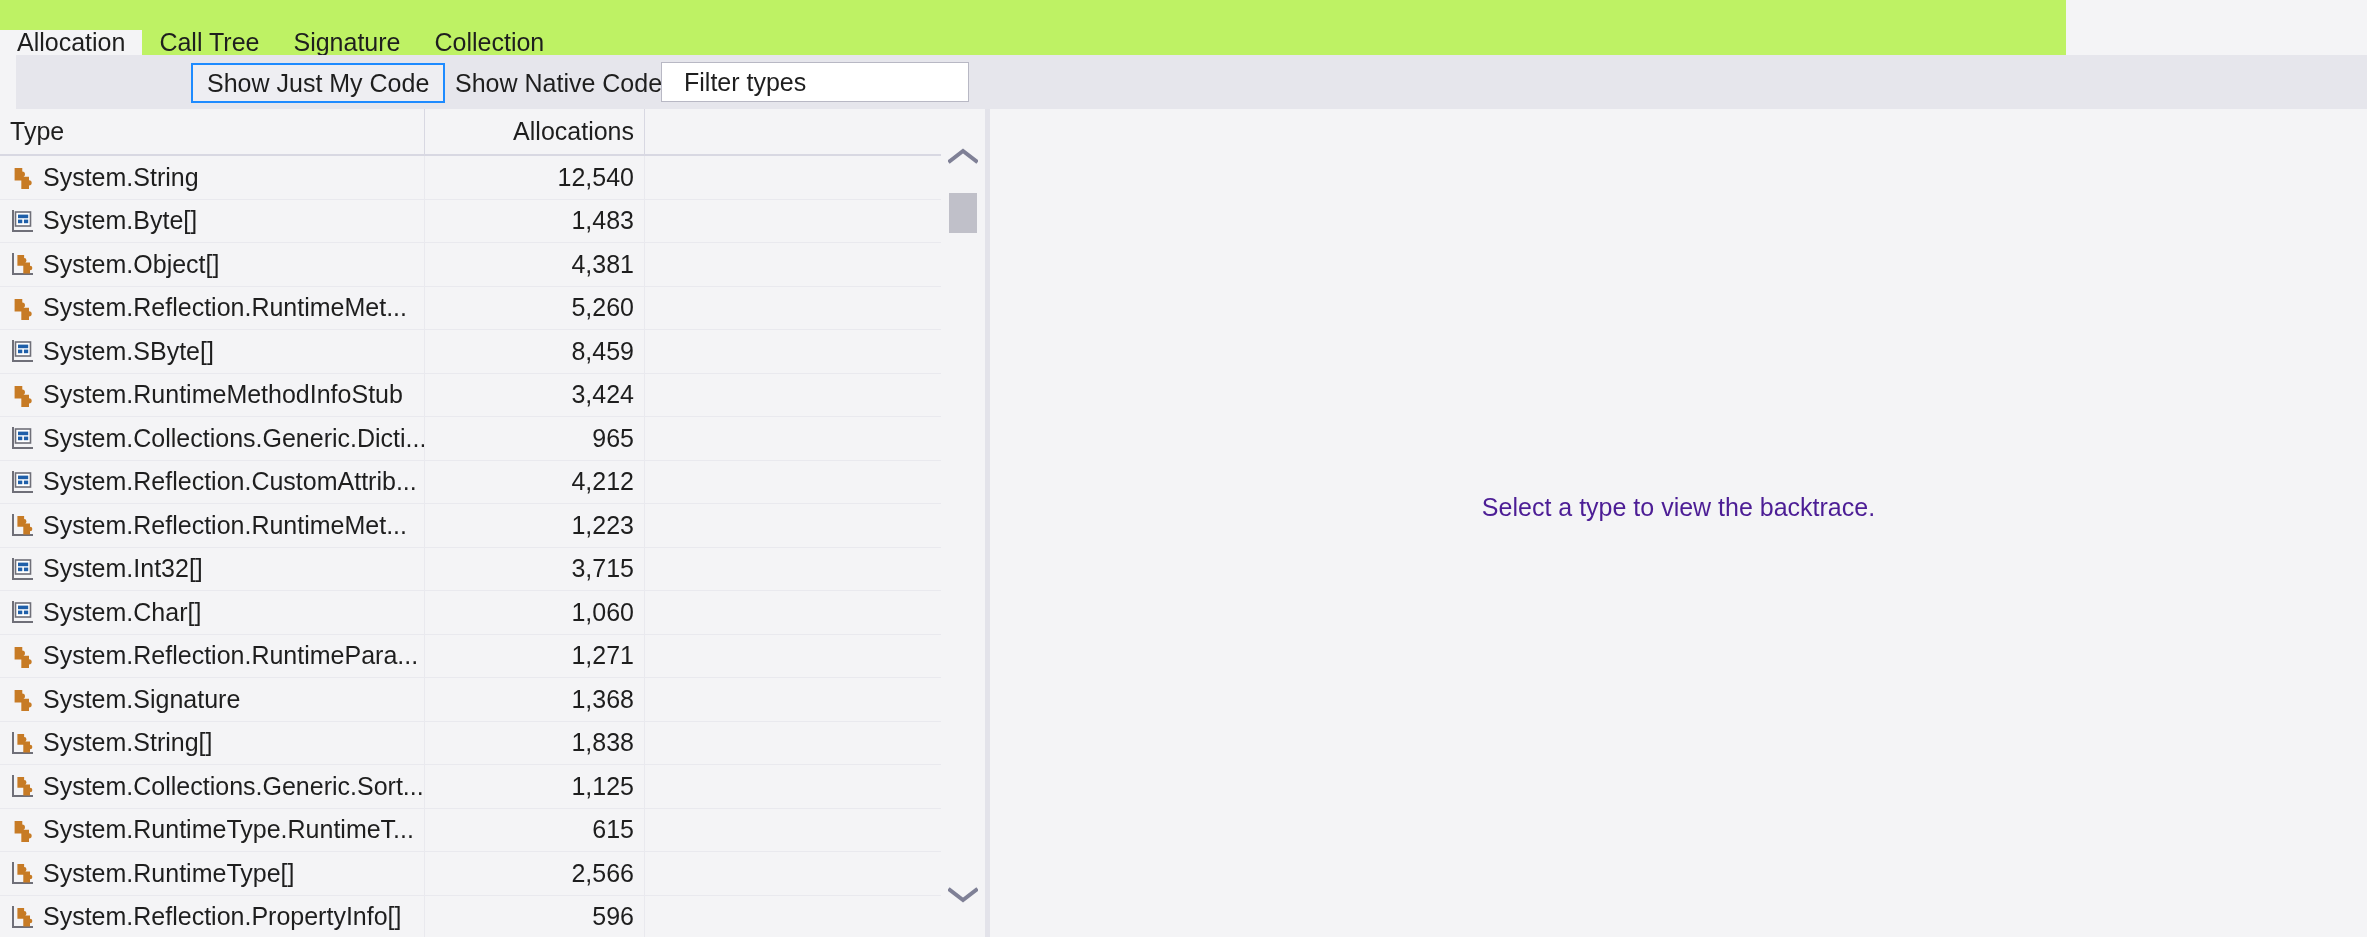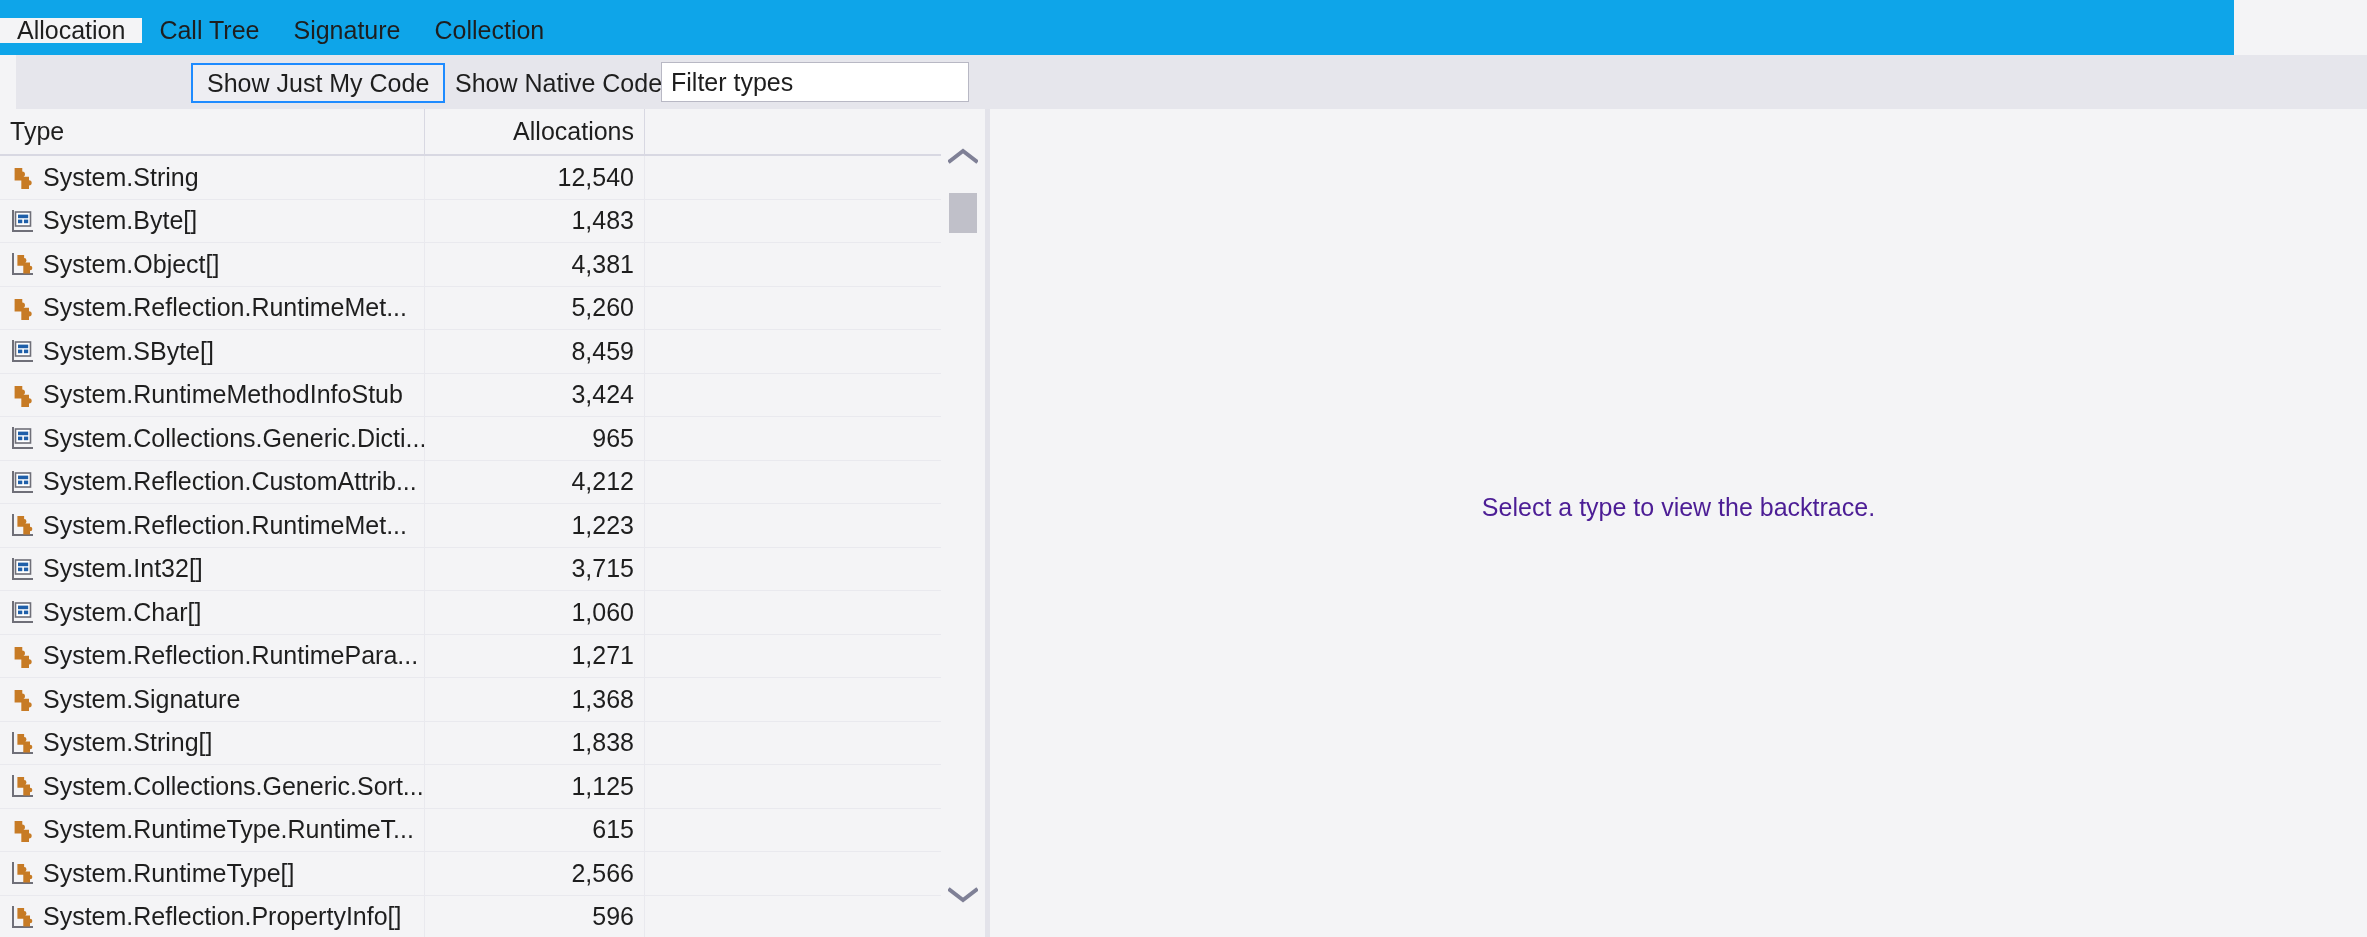--- a/index.html
+++ b/index.html
@@ -22,25 +22,25 @@
     width: 2367px;
     height: 937px;
     background: #f4f4f6;
     box-sizing: border-box;
   }
 
   
   #tabstrip {
     position: absolute;
     left: 0; top: 0;
-    width: 2234px;
+    width: 2066px;
     height: 55px;
-    background: #0ea5e9;
-    display: flex;
-    align-items: center;
+    background: #bef264;
+    display: flex;
+    align-items: flex-end;
     box-sizing: border-box;
   }
   .tab {
     display: flex;
     align-items: center;
     padding: 0 17px;
     font-size: 25px;
     line-height: 1;
     color: #1e1e1e;
     background: transparent;
@@ -91,21 +91,21 @@
     left: 661px;
     top: 62px;
     width: 308px;
     height: 40px;
     box-sizing: border-box;
     background: #ffffff;
     border: 1px solid #b8b8c4;
     font-family: "Liberation Sans", sans-serif;
     font-size: 25px;
     color: #1e1e1e;
-    padding: 0 9px;
+    padding: 0 22px;
     outline: none;
   }
   #filter-input::placeholder { color: #1e1e1e; opacity: 1; }
 
   
   #left-panel {
     position: absolute;
     left: 0; top: 109px;
     width: 985px;
     height: 828px;

